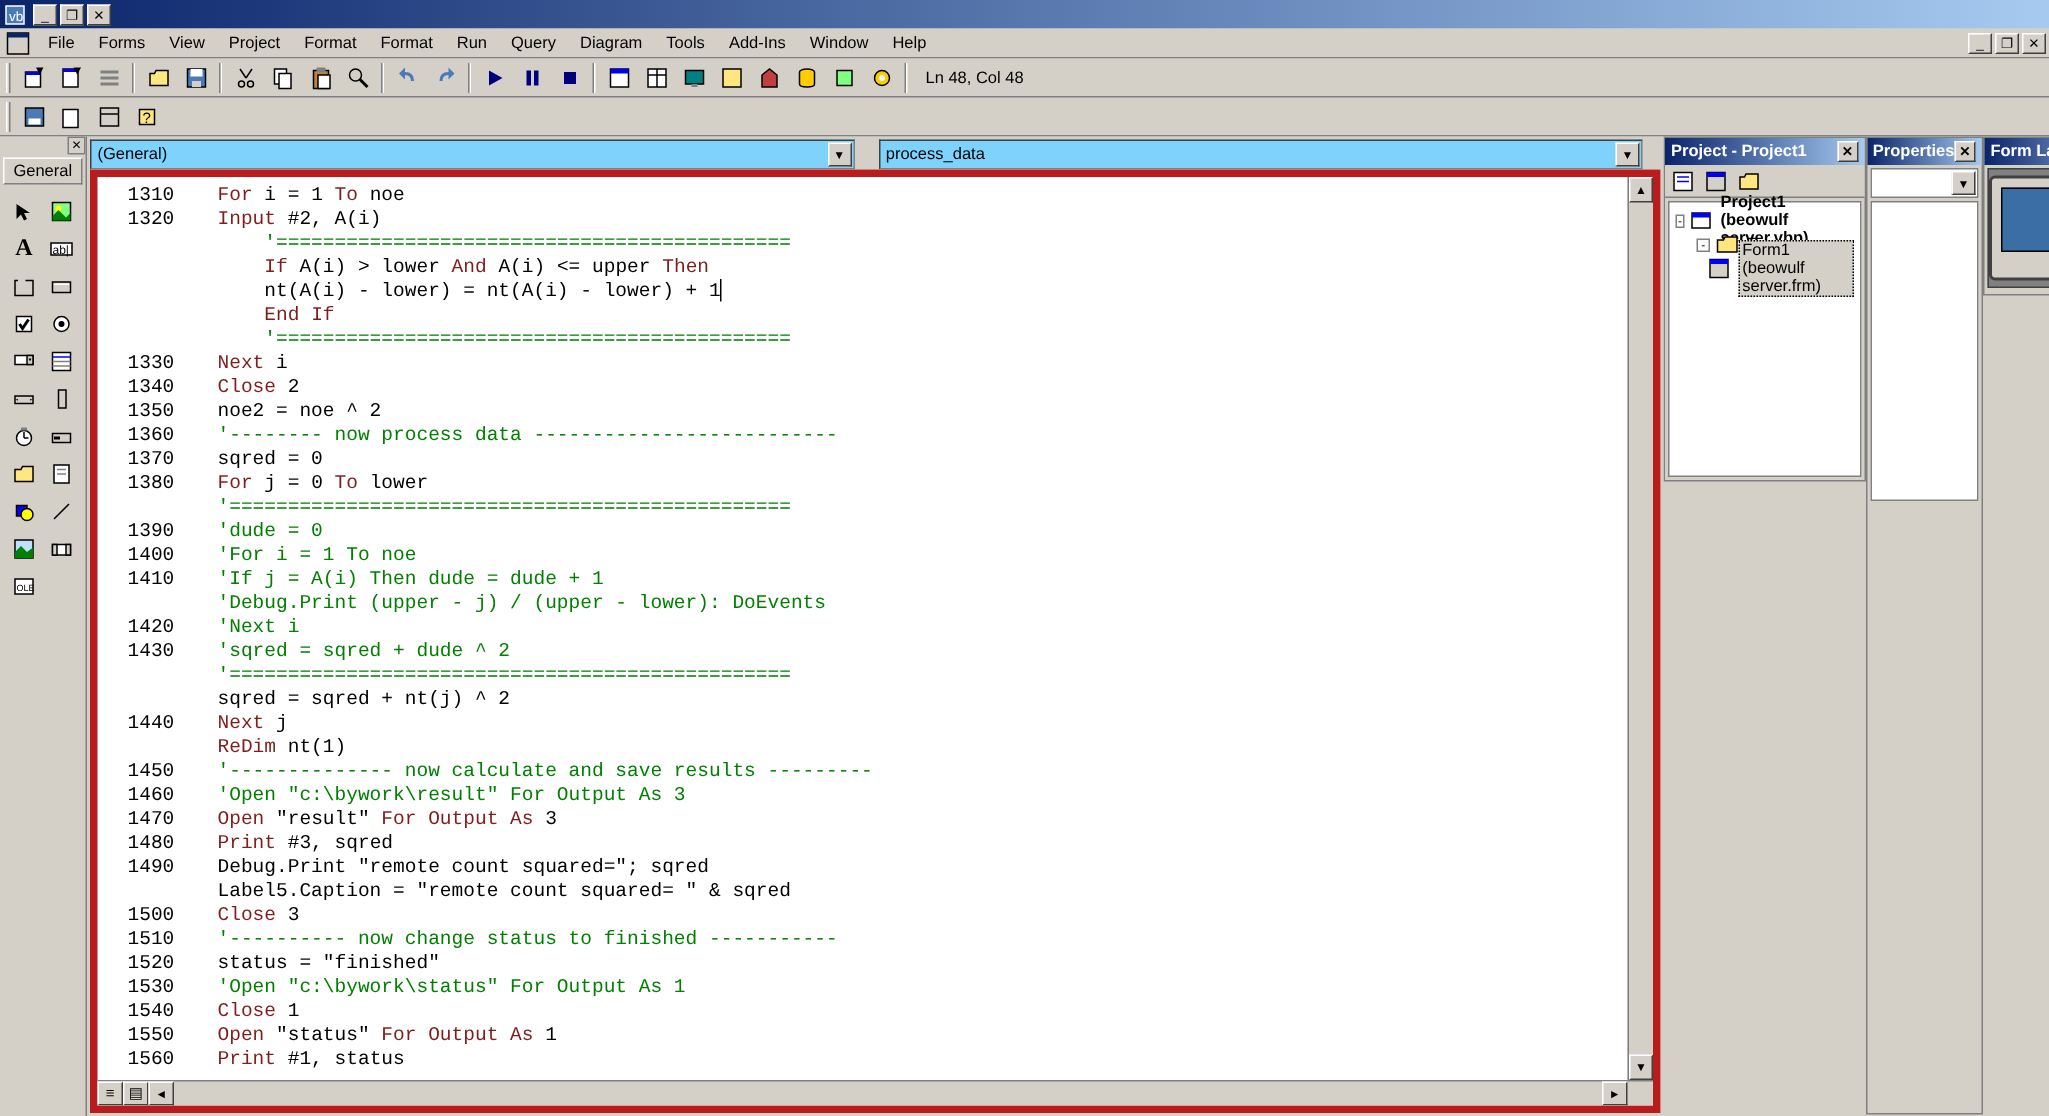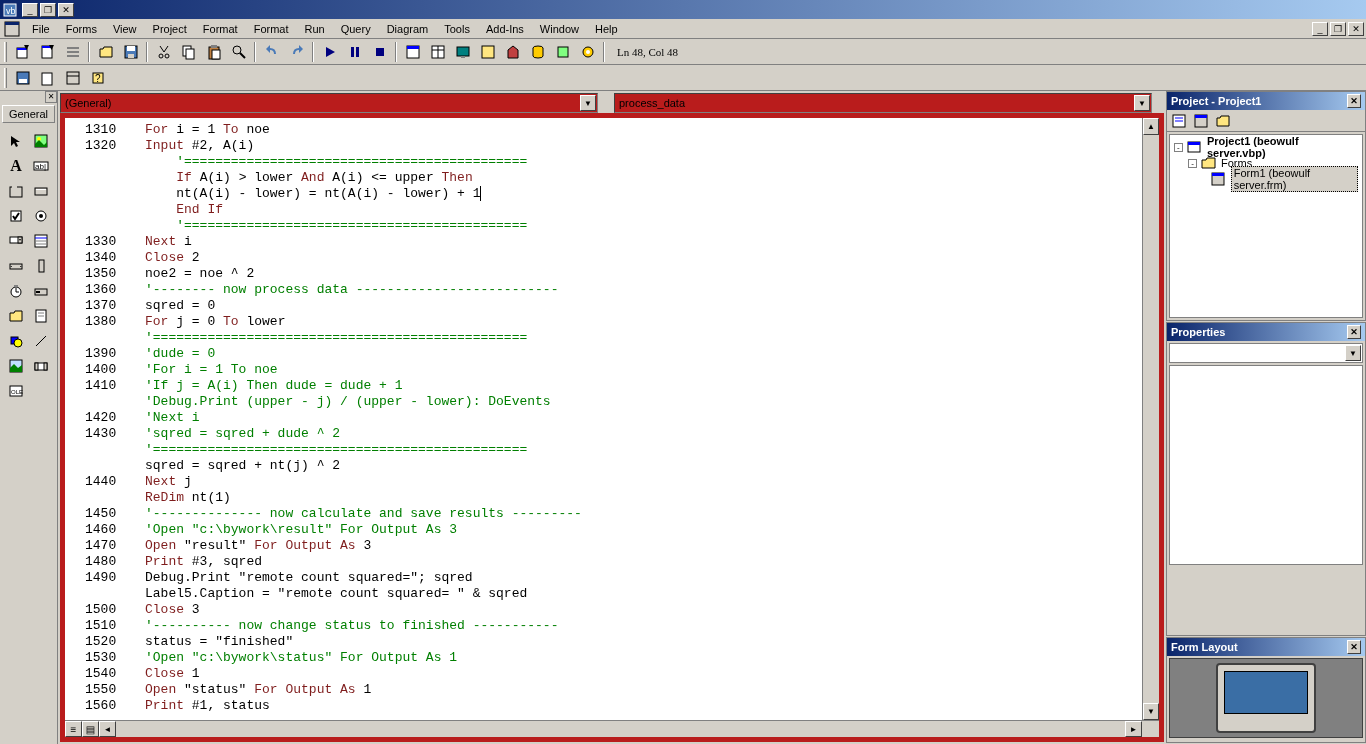--- a/index.html
+++ b/index.html
@@ -8,43 +8,43 @@
 .titlebar-icon { width:16px; height:16px; margin-right:4px; display:inline-block; }
 .titlebar-text { flex:1; font-weight:bold; }
 .titlebar-btns { display:flex; gap:2px; }
 .tb-btn { width:16px; height:14px; background:#d4d0c8; border:1px solid #fff; border-right-color:#404040; border-bottom-color:#404040; font-size:9px; display:flex; align-items:center; justify-content:center; cursor:pointer; color:#000; font-family:Marlett,Arial; }
 .menubar { height:20px; background:#d4d0c8; display:flex; align-items:center; padding:0 2px; border-bottom:1px solid #808080; }
 .menu-item { padding:14px 8px; cursor:pointer; }
 .toolbar { height:26px; background:#d4d0c8; display:flex; align-items:center; padding:2px 4px; gap:2px; border-bottom:1px solid #808080; position:relative; }
 .toolbar-grip { width:3px; height:20px; border-left:1px solid #fff; border-right:1px solid #808080; margin-right:2px; }
 .tbar-btn { width:23px; height:22px; display:flex; align-items:center; justify-content:center; cursor:pointer; border:1px solid transparent; }
 .tbar-sep { width:1px; height:20px; border-left:1px solid #808080; border-right:1px solid #fff; margin:0 2px; }
-.status-text { margin-left:8px; color:#000;font-family:Liberation Serif, serif; }
+.status-text { margin-left:8px; color:#000; }
 .toolbar2 { height:26px; background:#d4d0c8; display:flex; align-items:center; padding:2px 4px; gap:2px; border-bottom:1px solid #808080; }
 .main-area { display:flex; height:calc(744px - 19px - 20px - 26px - 26px); }
 .left-docked { width:58px; background:#d4d0c8; border-right:1px solid #808080; position:relative; }
 .dock-close { position:absolute; top:0; right:0; width:12px; height:12px; font-size:8px; text-align:center; cursor:pointer; background:#d4d0c8; border:1px solid #808080; }
 .dock-tab { background:#d4d0c8; border:1px solid #fff; border-right-color:#808080; border-bottom-color:#808080; padding:2px 4px; margin:14px 2px 2px 2px; font-size:11px; text-align:center; }
 .toolbox { display:grid; grid-template-columns:1fr 1fr; gap:1px; padding:4px; }
 .tool { width:24px; height:24px; border:1px solid #d4d0c8; display:flex; align-items:center; justify-content:center; cursor:pointer; font-size:13px; }
 .code-area { flex:1; display:flex; flex-direction:column; background:#d4d0c8; position:relative; }
 .code-header { height:22px; display:flex; padding:2px 0; }
-.combo { height:20px; background:#b91c1c; border:1px solid #808080; border-top-color:#404040; border-left-color:#404040; display:flex; align-items:center; padding:4px 4px; position:relative; }
+.combo { height:20px; background:#7dd3fc; border:1px solid #808080; border-top-color:#404040; border-left-color:#404040; display:flex; align-items:center; padding:4px 4px; position:relative; }
 .combo-arrow { position:absolute; right:1px; top:1px; width:16px; height:16px; background:#d4d0c8; border:1px solid #fff; border-right-color:#404040; border-bottom-color:#404040; display:flex; align-items:center; justify-content:center; font-size:8px; }
 .code-body { flex:1; background:#fff; border:5px solid #b91c1c; overflow:hidden; position:relative; margin:0 2px 2px 2px; }
 .code-scroll { position:absolute; right:0; top:0; bottom:17px; width:17px; background:#d4d0c8; border-left:1px solid #808080; }
 .code-hscroll { position:absolute; left:0; right:0; bottom:0; height:17px; background:#d4d0c8; border-top:1px solid #808080; display:flex; }
 .hscroll-btn { width:17px; height:16px; background:#d4d0c8; border:1px solid #fff; border-right-color:#404040; border-bottom-color:#404040; font-size:8px; display:flex; align-items:center; justify-content:center; }
 .vscroll-btn { width:16px; height:17px; background:#d4d0c8; border:1px solid #fff; border-right-color:#404040; border-bottom-color:#404040; font-size:8px; display:flex; align-items:center; justify-content:center; }
 .code-lines { padding:4px 0 4px 20px; font-family:'Courier New',monospace; font-size:13px; line-height:16px; white-space:pre; }
 .ln { display:flex; }
 .lnum { width:60px; color:#000; }
 .kw { color:#7f1d1d; }
 .cm { color:#007f00; }
-.right-panels { width:200px; display:flex; flex-direction:column; }
+.right-panels { width:257px; display:flex; }
 .panel { background:#d4d0c8; border:1px solid #808080; margin-bottom:1px; }
 .panel-title { height:18px; background:linear-gradient(to right,#0a246a,#a6caf0); color:#fff; display:flex; align-items:center; padding:0 4px; font-weight:bold; }
 .panel-close { margin-left:auto; width:14px; height:14px; background:#d4d0c8; color:#000; font-size:9px; display:flex; align-items:center; justify-content:center; cursor:pointer; border:1px solid #fff; border-right-color:#404040; border-bottom-color:#404040; }
 .panel-toolbar { height:22px; background:#d4d0c8; display:flex; align-items:center; padding:2px; gap:2px; border-bottom:1px solid #808080; }
 .panel-body { background:#fff; border:1px solid #808080; margin:2px; }
 .tree { padding:4px; font-size:11px; }
 .tree-row { display:flex; align-items:center; height:16px; cursor:pointer; }
 .tree-indent { display:inline-block; }
 .tree-expand { width:9px; height:9px; border:1px solid #808080; background:#fff; font-size:8px; line-height:7px; text-align:center; margin-right:4px; }
 .tree-icon { width:16px; height:14px; margin-right:4px; display:inline-block; }

